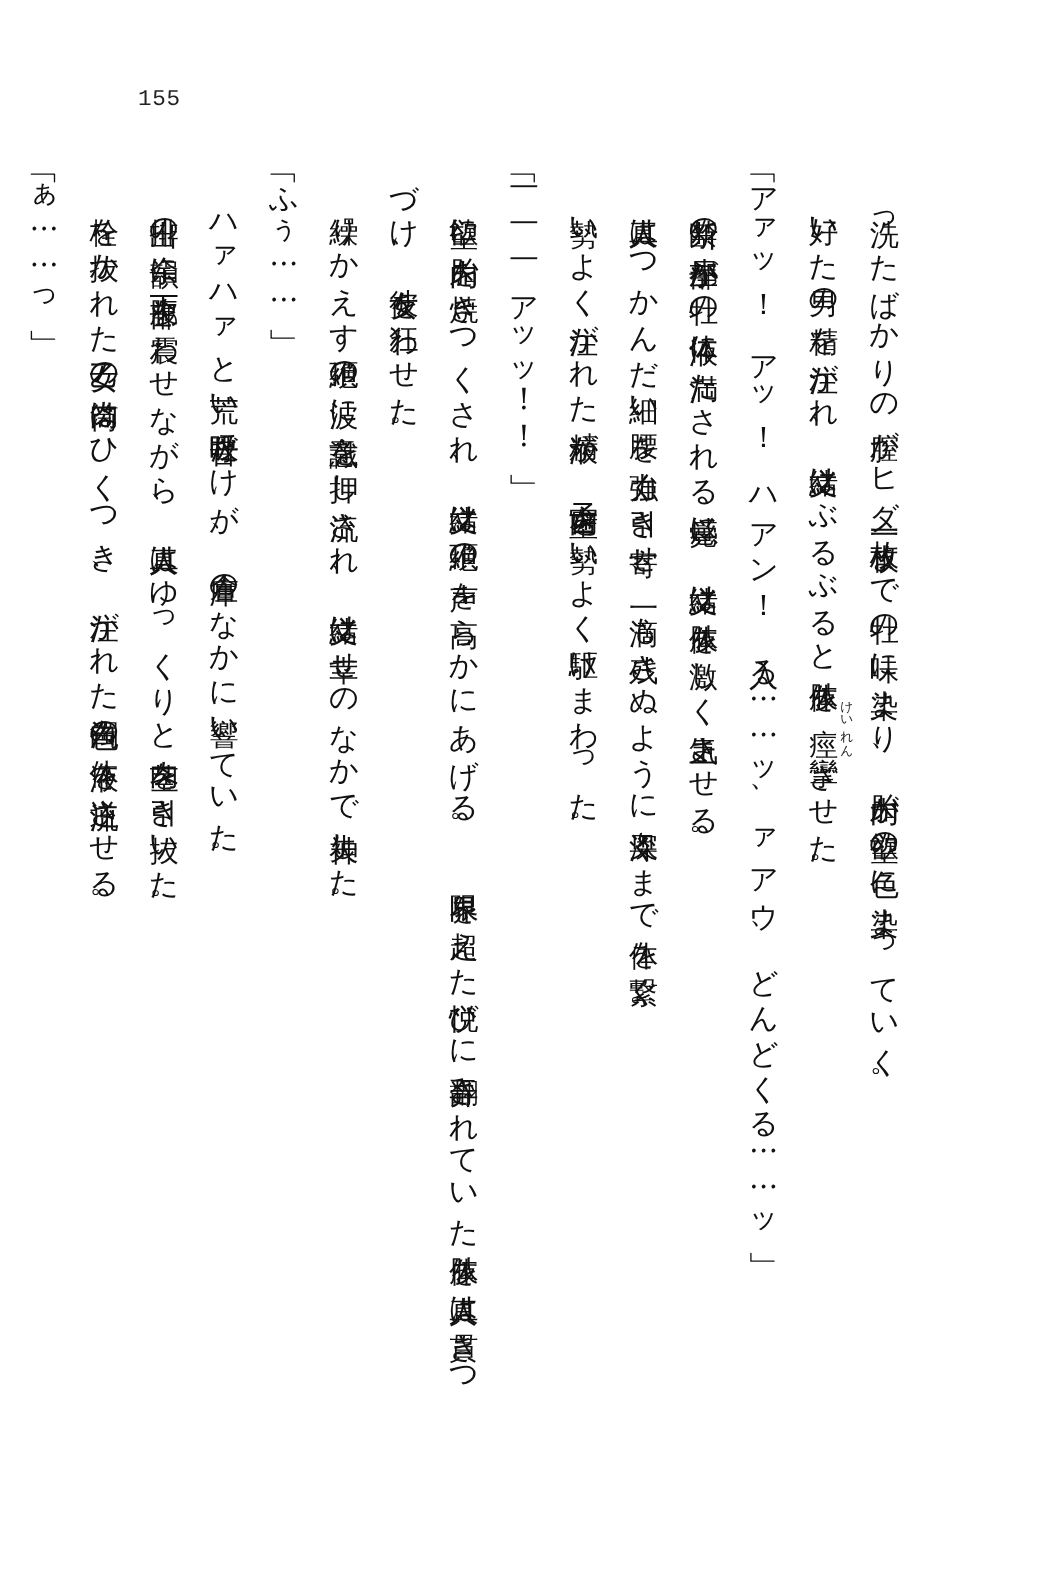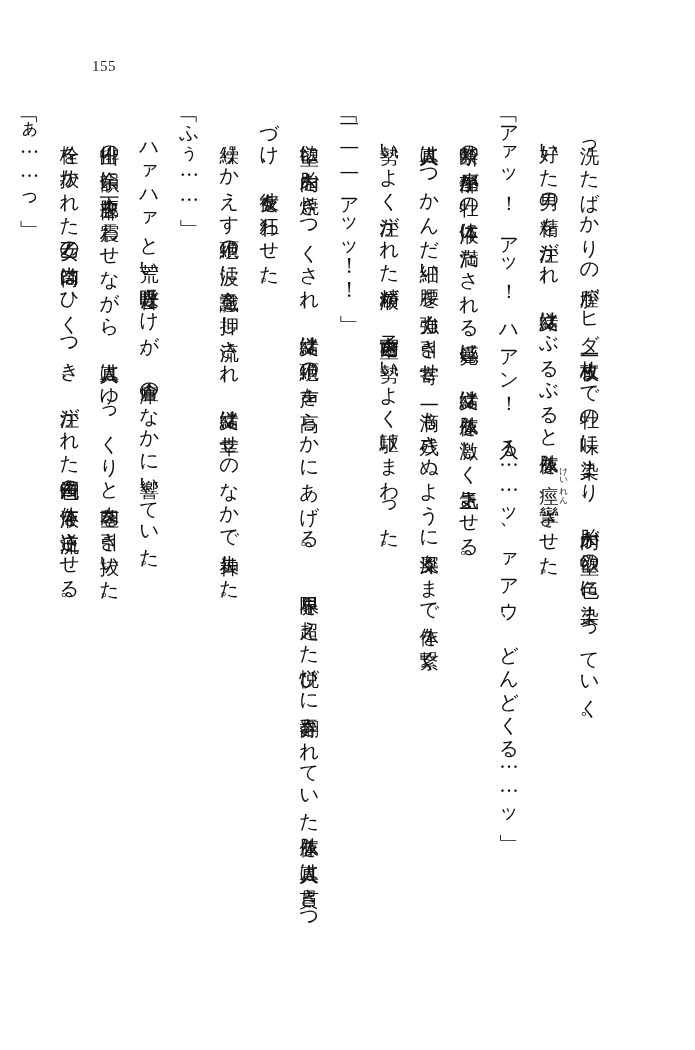--- a/index.html
+++ b/index.html
@@ -21,21 +21,21 @@
     height: 1050px;
     box-sizing: border-box;
   }
   .page-number {
     position: absolute;
     top: 58px;
     left: 92px;
     font-size: 15px;
     letter-spacing: 0.5px;
     color: #222;
-    font-family: Liberation Serif, serif;
+    font-family: Liberation Mono, monospace;
   }
   .vtext {
     position: absolute;
     top: 110px;
     right: 86px;
     height: 830px;
     width: 530px;
     writing-mode: vertical-rl;
     -webkit-writing-mode: vertical-rl;
     text-orientation: upright;

